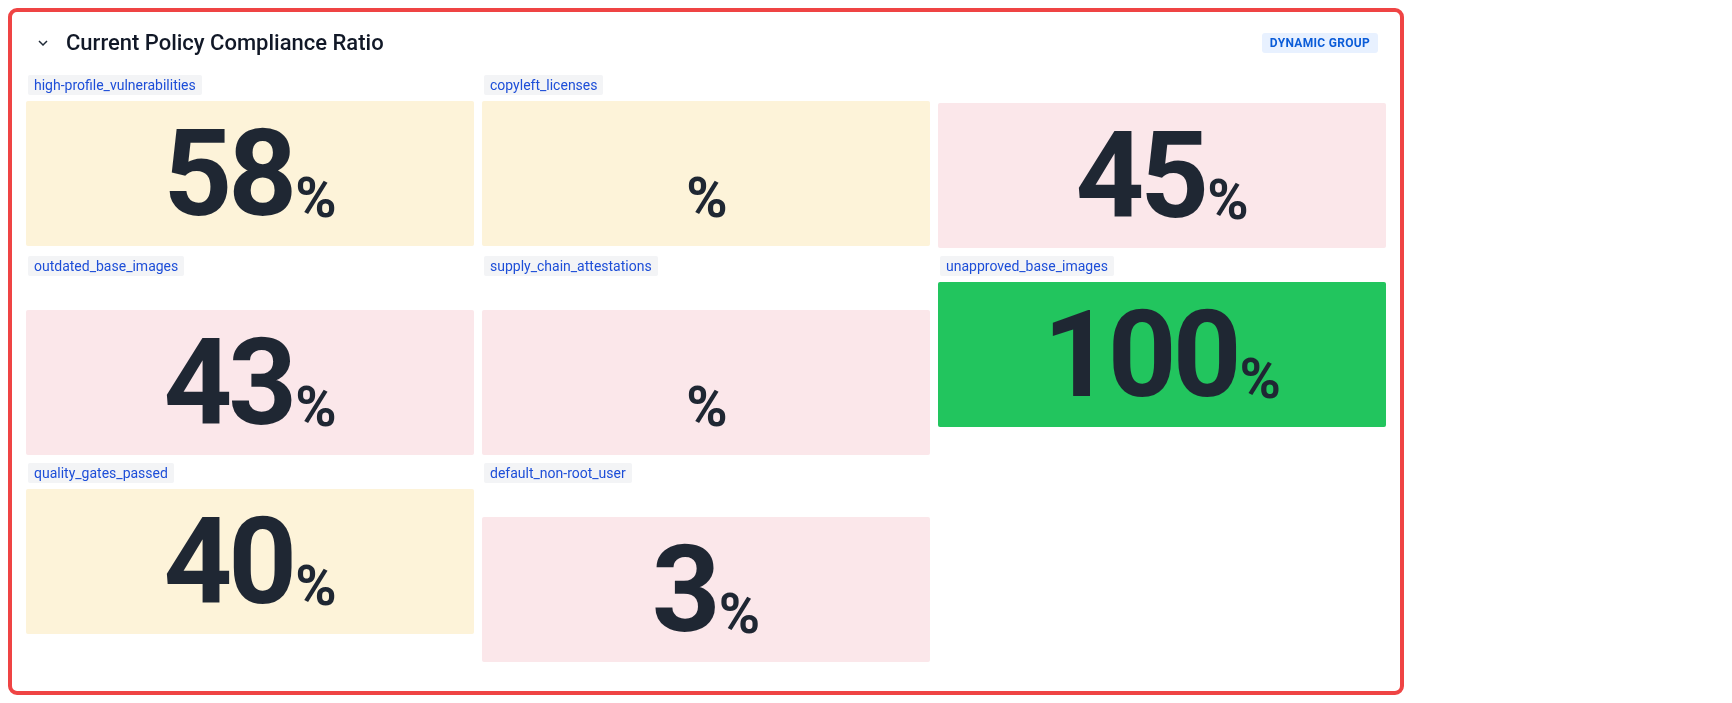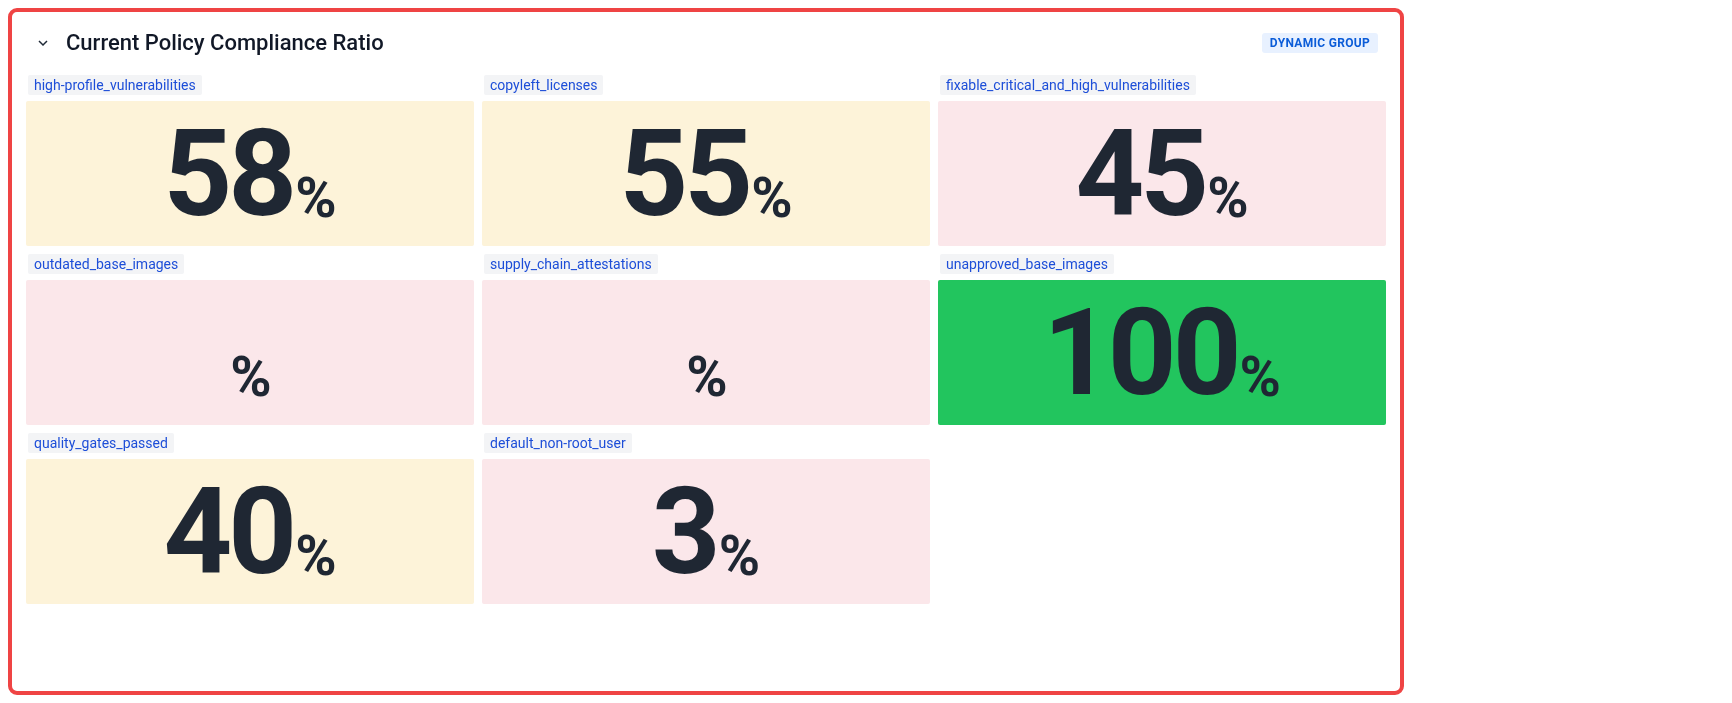--- a/index.html
+++ b/index.html
@@ -91,21 +91,21 @@
   }
   .metric-unit {
     font-size: 56px;
     font-weight: 700;
     color: #1f2733;
     margin-left: 2px;
     position: relative;
     top: 24px;
   }
   .bg-yellow { background: #fdf3d9; }
-  .bg-pink   { background: #fbe7ea; }
+  .bg-pink   { background: #fbe7ea; margin-top: 28px; }
   .bg-green  { background: #22c55e; }
 </style>
 </head>
 <body>
 
 <div class="panel">
   <div class="panel-header">
     <div class="panel-header-left">
       <div class="chevron">
         <svg viewBox="0 0 24 24">
@@ -123,36 +123,35 @@
       <span class="metric-label">high-profile_vulnerabilities</span>
       <div class="metric-box bg-yellow">
         <span class="metric-value">58</span>
           <span class="metric-unit">%</span>
       </div>
     </div>
 
     <div class="metric-cell">
       <span class="metric-label">copyleft_licenses</span>
       <div class="metric-box bg-yellow">
-        <span class="metric-value">55</span>
           <span class="metric-unit">%</span>
       </div>
     </div>
 
     <div class="metric-cell">
-      <span class="metric-label">fixable_critical_and_high_vulnerabilities</span>
       <div class="metric-box bg-pink">
         <span class="metric-value">45</span>
           <span class="metric-unit">%</span>
       </div>
     </div>
 
     <div class="metric-cell">
       <span class="metric-label">outdated_base_images</span>
       <div class="metric-box bg-pink">
+        <span class="metric-value">43</span>
           <span class="metric-unit">%</span>
       </div>
     </div>
 
     <div class="metric-cell">
       <span class="metric-label">supply_chain_attestations</span>
       <div class="metric-box bg-pink">
           <span class="metric-unit">%</span>
       </div>
     </div>

